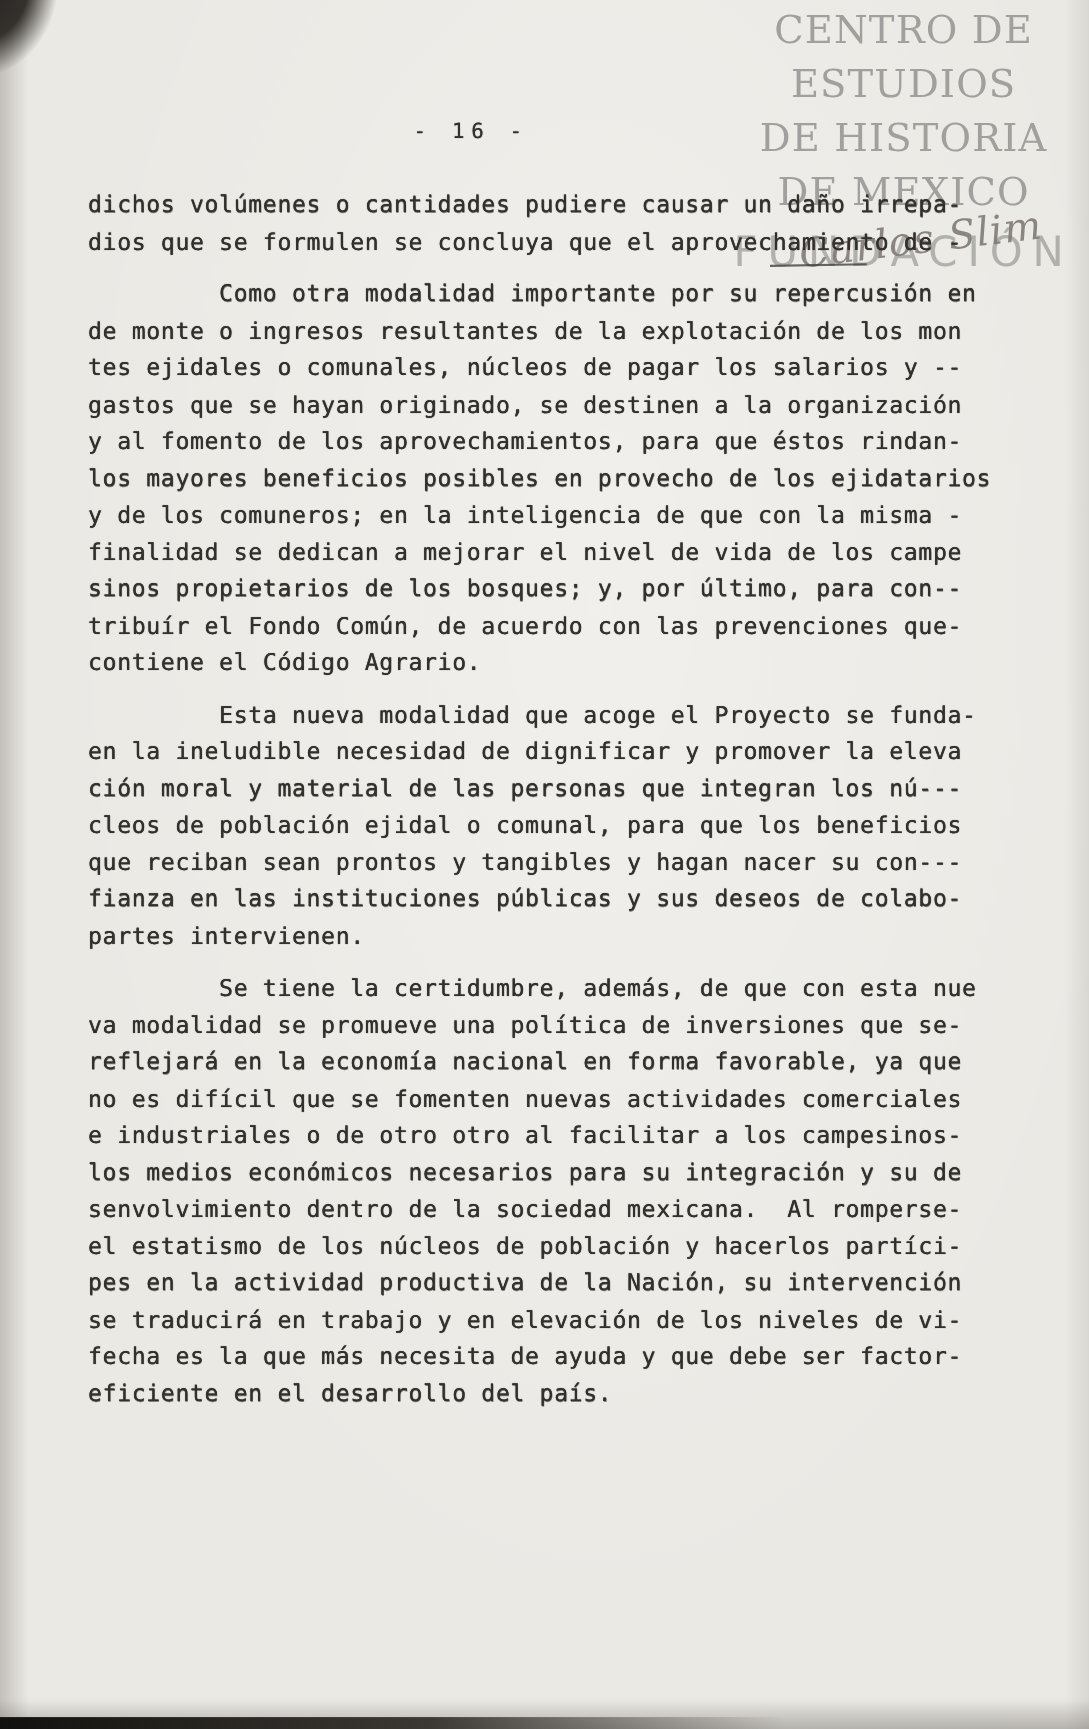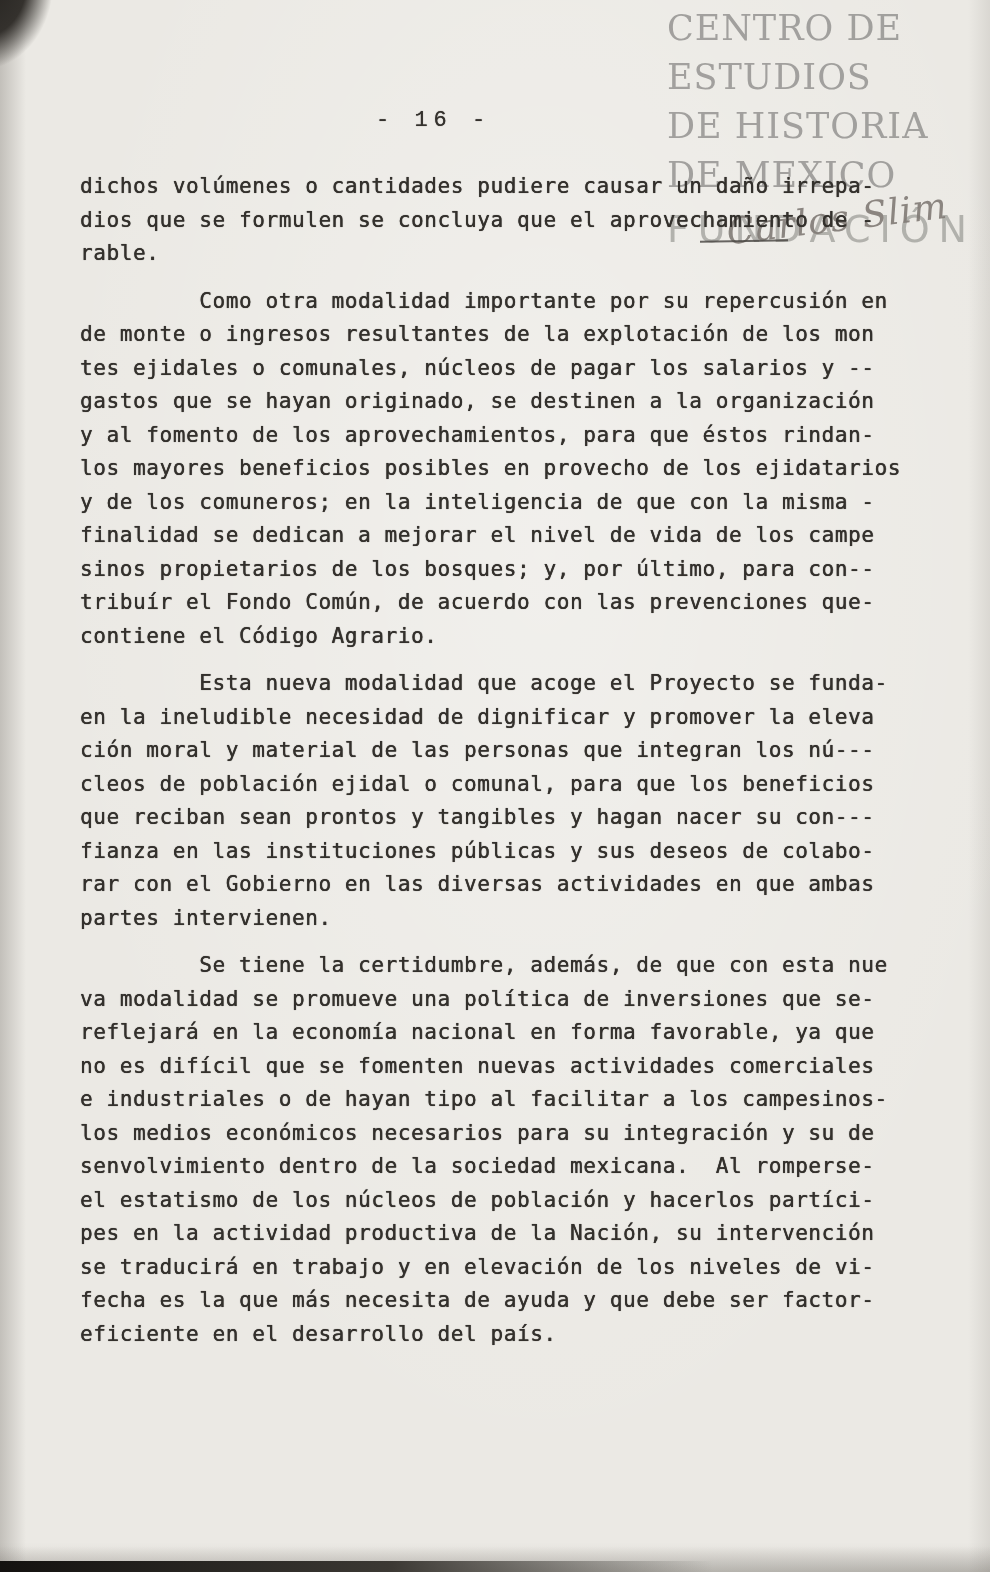--- a/index.html
+++ b/index.html
@@ -30,44 +30,43 @@
     background: linear-gradient(90deg, #13110f 0%, #3c3934 55%, rgba(60,57,52,0) 100%);
     pointer-events: none;
   }
   .edge-bottom-soft {
     position: absolute; left: 0; bottom: 0; width: 100%; height: 26px;
     background: linear-gradient(0deg, rgba(70,66,60,0.25) 0%, rgba(70,66,60,0) 100%);
     pointer-events: none;
   }
   .watermark {
     position: absolute; top: 4px; right: 14px;
-    text-align: left;
+    text-align: center;
     font-family: "DejaVu Serif", "Liberation Serif", serif;
     color: rgba(148,147,144,0.85);
     font-size: 35px;
     line-height: 49px;
     letter-spacing: 1px;
     user-select: none;
   }
   .watermark .foundation {
     font-family: "DejaVu Sans", "Liberation Sans", sans-serif;
     font-size: 38px;
     letter-spacing: 9px;
     color: rgba(163,162,158,0.8);
     margin-top: 5px;
   }
   .page-number {
     position: absolute;
     top: 108px;
     left: 376px;
-    font-size: 22px;
+    font-size: 19px;
     letter-spacing: 6px;
     color: #34312d;
     text-shadow: 0 0 0.8px #3a3733;
-    font-family: Liberation Mono, monospace;
   }
   .text-block {
     position: absolute;
     left: 80px;
     top: 170px;
     width: 860px;
     font-size: 21px;
     line-height: 33.5px;
     letter-spacing: 0.6px;
     color: #33302c;
@@ -117,21 +116,20 @@
   <div class="page-number">- 16 -</div>
 
   <div class="signature">Carlos Slim</div>
 
   <div class="pen-underline"></div>
 
   <div class="text-block">
       <div class="paragraph">
         <div class="line">dichos volúmenes o cantidades pudiere causar un daño irrepa-</div>
         <div class="line">dios que se formulen se concluya que el aprovechamiento de -</div>
-        <div class="line">rable.</div>
       </div>
       <div class="paragraph">
         <div class="line">         Como otra modalidad importante por su repercusión en</div>
         <div class="line">de monte o ingresos resultantes de la explotación de los mon</div>
         <div class="line">tes ejidales o comunales, núcleos de pagar los salarios y --</div>
         <div class="line">gastos que se hayan originado, se destinen a la organización</div>
         <div class="line">y al fomento de los aprovechamientos, para que éstos rindan-</div>
         <div class="line">los mayores beneficios posibles en provecho de los ejidatarios</div>
         <div class="line">y de los comuneros; en la inteligencia de que con la misma -</div>
         <div class="line">finalidad se dedican a mejorar el nivel de vida de los campe</div>
@@ -139,29 +137,28 @@
         <div class="line">tribuír el Fondo Común, de acuerdo con las prevenciones que-</div>
         <div class="line">contiene el Código Agrario.</div>
       </div>
       <div class="paragraph">
         <div class="line">         Esta nueva modalidad que acoge el Proyecto se funda-</div>
         <div class="line">en la ineludible necesidad de dignificar y promover la eleva</div>
         <div class="line">ción moral y material de las personas que integran los nú---</div>
         <div class="line">cleos de población ejidal o comunal, para que los beneficios</div>
         <div class="line">que reciban sean prontos y tangibles y hagan nacer su con---</div>
         <div class="line">fianza en las instituciones públicas y sus deseos de colabo-</div>
-        <div class="line">rar con el Gobierno en las diversas actividades en que ambas</div>
         <div class="line">partes intervienen.</div>
       </div>
       <div class="paragraph">
         <div class="line">         Se tiene la certidumbre, además, de que con esta nue</div>
         <div class="line">va modalidad se promueve una política de inversiones que se-</div>
         <div class="line">reflejará en la economía nacional en forma favorable, ya que</div>
         <div class="line">no es difícil que se fomenten nuevas actividades comerciales</div>
-        <div class="line">e industriales o de hayan tipo al facilitar a los campesinos-</div>
+        <div class="line">e industriales o de otro otro al facilitar a los campesinos-</div>
         <div class="line">los medios económicos necesarios para su integración y su de</div>
         <div class="line">senvolvimiento dentro de la sociedad mexicana.  Al romperse-</div>
         <div class="line">el estatismo de los núcleos de población y hacerlos partíci-</div>
         <div class="line">pes en la actividad productiva de la Nación, su intervención</div>
         <div class="line">se traducirá en trabajo y en elevación de los niveles de vi-</div>
         <div class="line">fecha es la que más necesita de ayuda y que debe ser factor-</div>
         <div class="line">eficiente en el desarrollo del país.</div>
       </div>
     </div>
 

